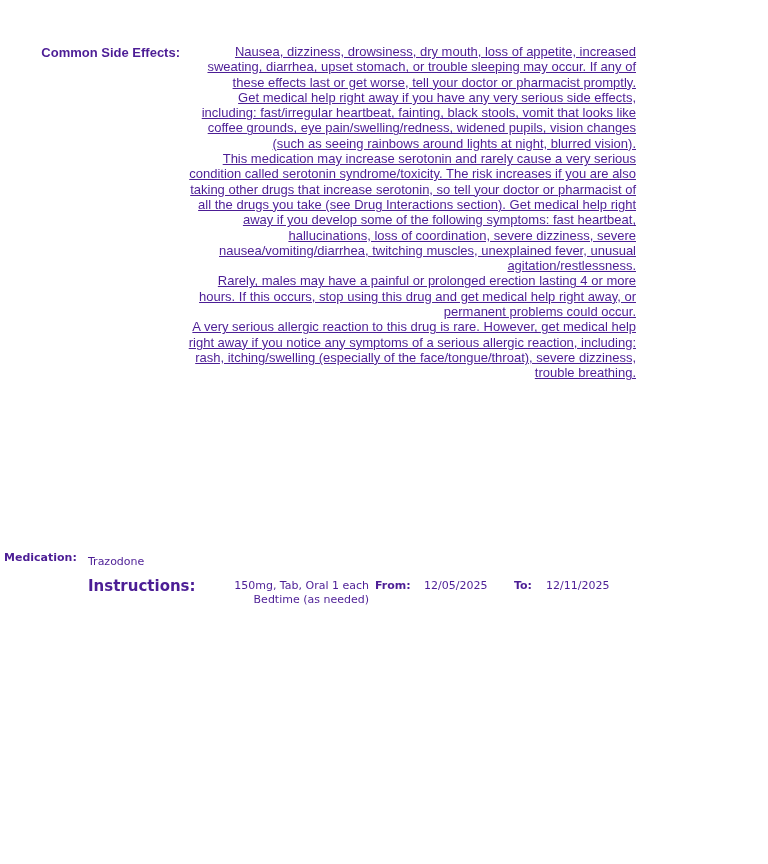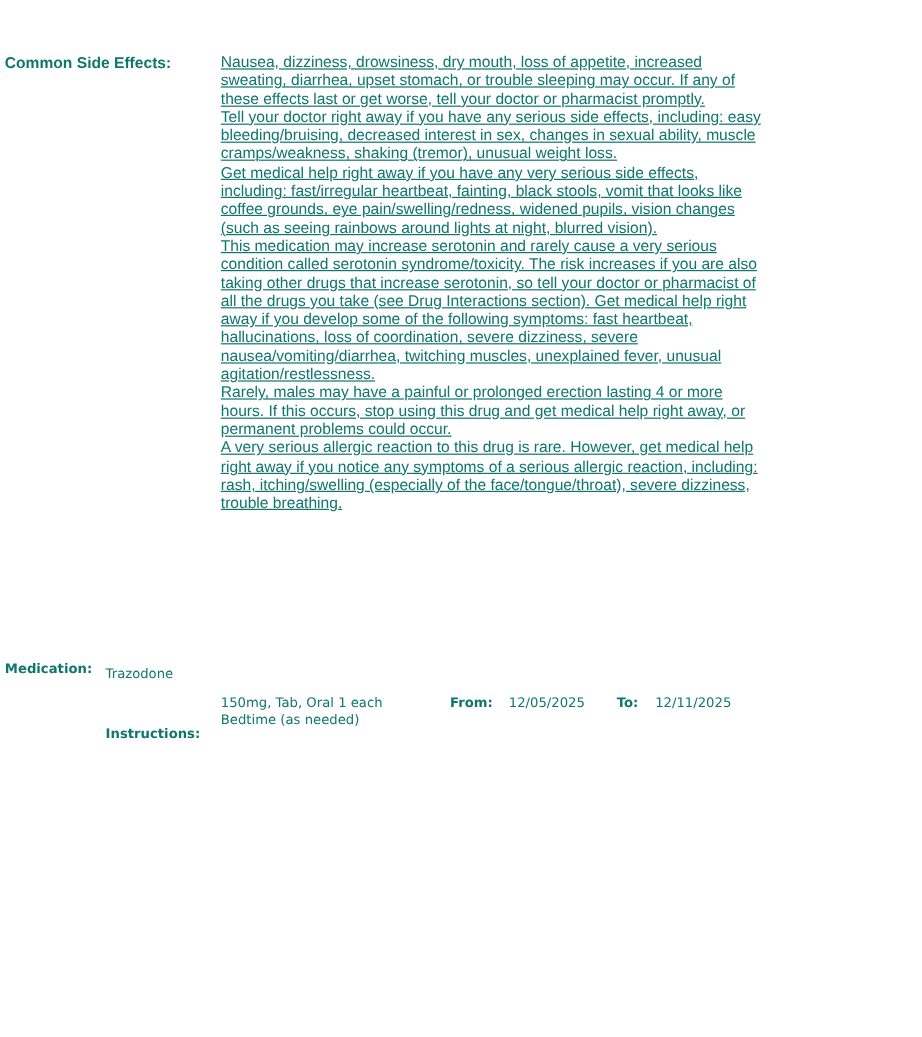--- a/index.html
+++ b/index.html
@@ -6,21 +6,22 @@
     margin: 0;
     padding: 0;
     background: #ffffff;
   }
   .page {
     position: relative;
     width: 768px;
     height: 864px;
     background: #ffffff;
     overflow: hidden;
-    color: #0f766e;
+    color: #4c1d95;
+    text-align: right;
   }
   .sans {
     font-family: "Liberation Sans", sans-serif;
   }
   .meta {
     font-family: "DejaVu Sans", sans-serif;
   }
   .bold { font-weight: bold; }
 
   
@@ -55,22 +56,22 @@
     left: 88px;
     top: 555px;
     font-size: 11px;
     line-height: 13px;
   }
 
   
   .instr-label {
     position: absolute;
     left: 88px;
-    top: 605px;
-    font-size: 11px;
+    top: 579px;
+    font-size: 15px;
     line-height: 14px;
   }
   .instr-value {
     position: absolute;
     left: 184px;
     top: 579px;
     width: 185px;
     font-size: 11px;
     line-height: 14px;
   }
@@ -105,21 +106,20 @@
 </style>
 </head>
 <body>
 
 <div class="page">
 
   <div class="se-label sans bold">Common Side Effects:</div>
 
   <div class="se-text sans">
       <div class="para">Nausea, dizziness, drowsiness, dry mouth, loss of appetite, increased sweating, diarrhea, upset stomach, or trouble sleeping may occur. If any of these effects last or get worse, tell your doctor or pharmacist promptly.</div>
-      <div class="para">Tell your doctor right away if you have any serious side effects, including: easy bleeding/bruising, decreased interest in sex, changes in sexual ability, muscle cramps/weakness, shaking (tremor), unusual weight loss.</div>
       <div class="para">Get medical help right away if you have any very serious side effects, including: fast/irregular heartbeat, fainting, black stools, vomit that looks like coffee grounds, eye pain/swelling/redness, widened pupils, vision changes (such as seeing rainbows around lights at night, blurred vision).</div>
       <div class="para">This medication may increase serotonin and rarely cause a very serious condition called serotonin syndrome/toxicity. The risk increases if you are also taking other drugs that increase serotonin, so tell your doctor or pharmacist of all the drugs you take (see Drug Interactions section). Get medical help right away if you develop some of the following symptoms: fast heartbeat, hallucinations, loss of coordination, severe dizziness, severe nausea/vomiting/diarrhea, twitching muscles, unexplained fever, unusual agitation/restlessness.</div>
       <div class="para">Rarely, males may have a painful or prolonged erection lasting 4 or more hours. If this occurs, stop using this drug and get medical help right away, or permanent problems could occur.</div>
       <div class="para">A very serious allergic reaction to this drug is rare. However, get medical help right away if you notice any symptoms of a serious allergic reaction, including: rash, itching/swelling (especially of the face/tongue/throat), severe dizziness, trouble breathing.</div>
     </div>
 
   <div class="med-label meta bold">Medication:</div>
 
   <div class="med-value meta">Trazodone</div>
 

